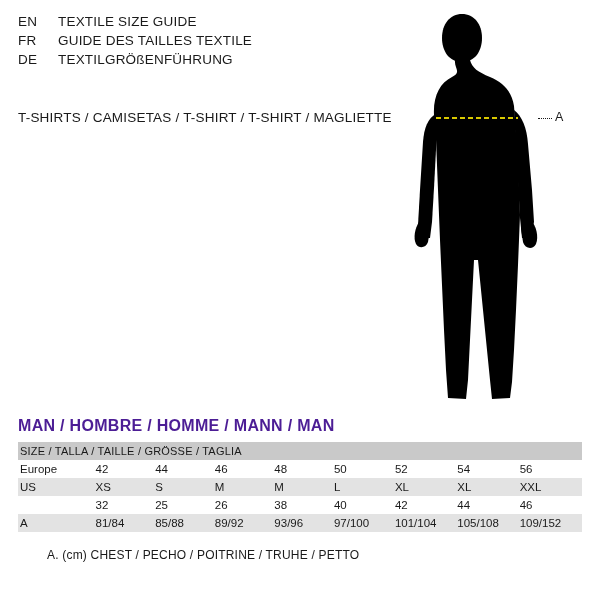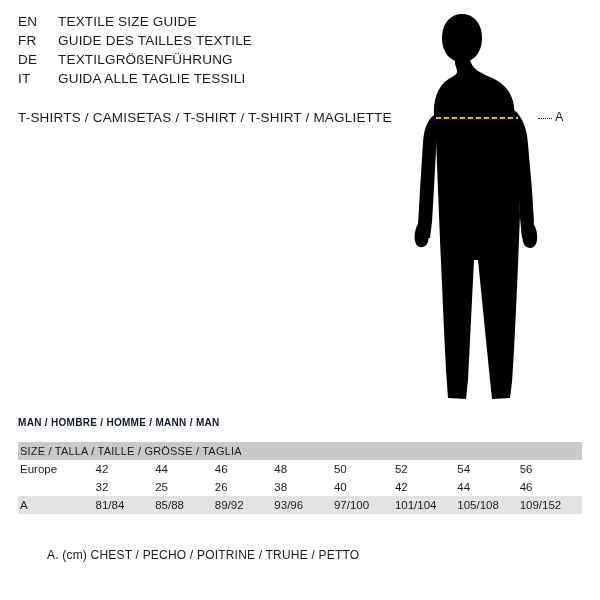--- a/index.html
+++ b/index.html
@@ -84,24 +84,24 @@
     top: 108px;
     width: 14px;
     border-top: 1.4px dotted #1a1a1a;
   }
 
   
   .man-title {
     position: absolute;
     left: 18px;
     top: 417px;
-    font-size: 10px;
+    font-size: 16px;
     font-weight: bold;
     letter-spacing: .3px;
-    color: #0f172a;
+    color: #4c1d95;
   }
 
   
   .table-wrap {
     position: absolute;
     left: 18px;
     top: 442px;
     width: 564px;
   }
   table.size-table {
@@ -161,24 +161,20 @@
       <span class="lang-text">TEXTILE SIZE GUIDE</span>
     </div>
     <div class="lang-row">
       <span class="lang-code">FR</span>
       <span class="lang-text">GUIDE DES TAILLES TEXTILE</span>
     </div>
     <div class="lang-row">
       <span class="lang-code">DE</span>
       <span class="lang-text">TEXTILGRÖßENFÜHRUNG</span>
     </div>
-    <div class="lang-row">
-      <span class="lang-code">IT</span>
-      <span class="lang-text">GUIDA ALLE TAGLIE TESSILI</span>
-    </div>
   </div>
 
   <div class="cat-block">
     <div class="cat-line">T-SHIRTS / CAMISETAS / T-SHIRT / T-SHIRT / MAGLIETTE</div>
   </div>
 
   <div class="figure-wrap">
     <svg width="190" height="400" viewBox="0 0 190 400">
 
       <path d="M62 4 C50 4 42 14 42 28 C42 41 49 52 62 52 C75 52 82 41 82 28 C82 14 74 4 62 4 Z" fill="#000000"></path>
@@ -223,20 +219,31 @@
           <td class="cell">42</td>
           <td class="cell">44</td>
           <td class="cell">46</td>
           <td class="cell">48</td>
           <td class="cell">50</td>
           <td class="cell">52</td>
           <td class="cell">54</td>
           <td class="cell">56</td>
         </tr>
 
+        <tr class="row-alt">
+          <td class="col-label">US</td>
+          <td class="cell">XS</td>
+          <td class="cell">S</td>
+          <td class="cell">M</td>
+          <td class="cell">M</td>
+          <td class="cell">L</td>
+          <td class="cell">XL</td>
+          <td class="cell">XL</td>
+          <td class="cell">XXL</td>
+        </tr>
 
         <tr class="row-plain">
           <td class="col-label"></td>
           <td class="cell">32</td>
           <td class="cell">25</td>
           <td class="cell">26</td>
           <td class="cell">38</td>
           <td class="cell">40</td>
           <td class="cell">42</td>
           <td class="cell">44</td>

